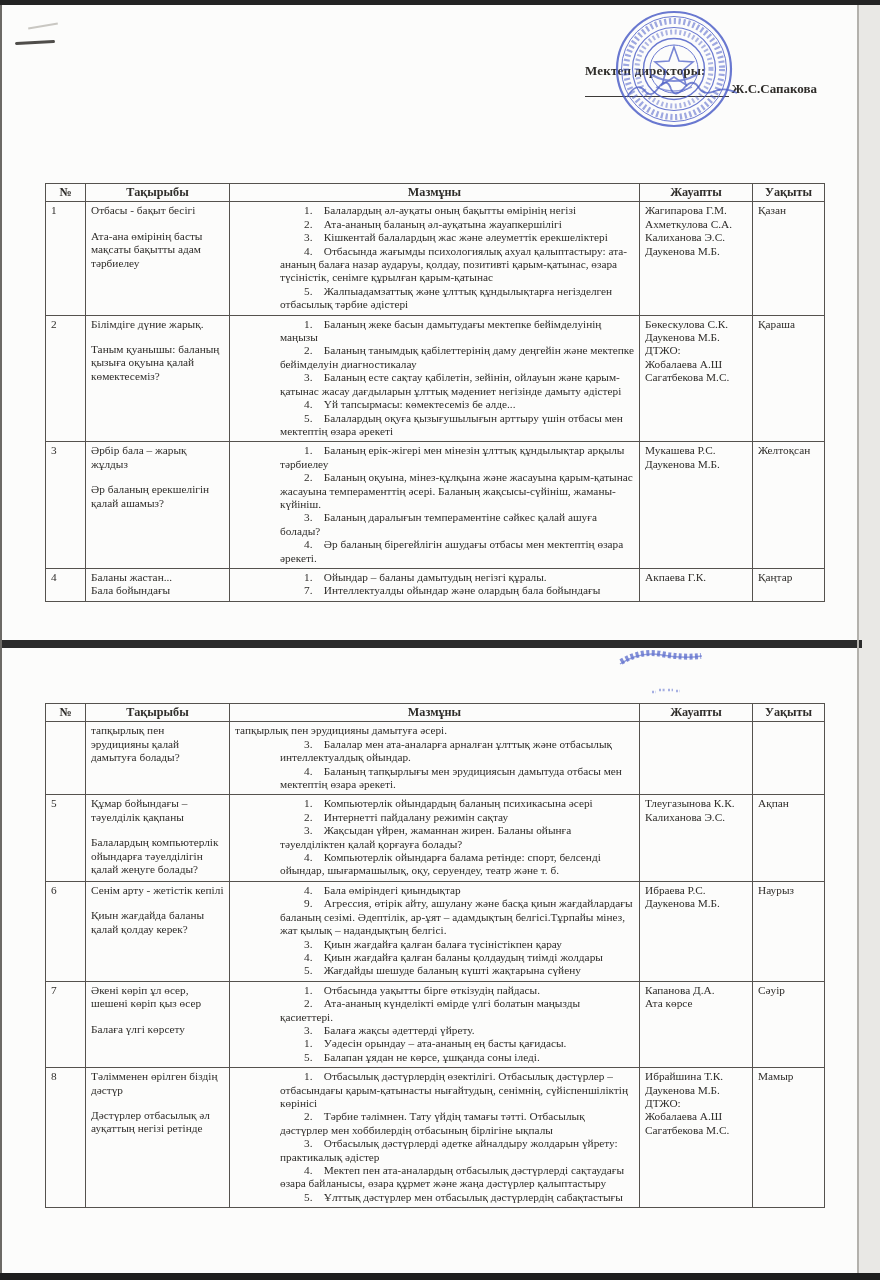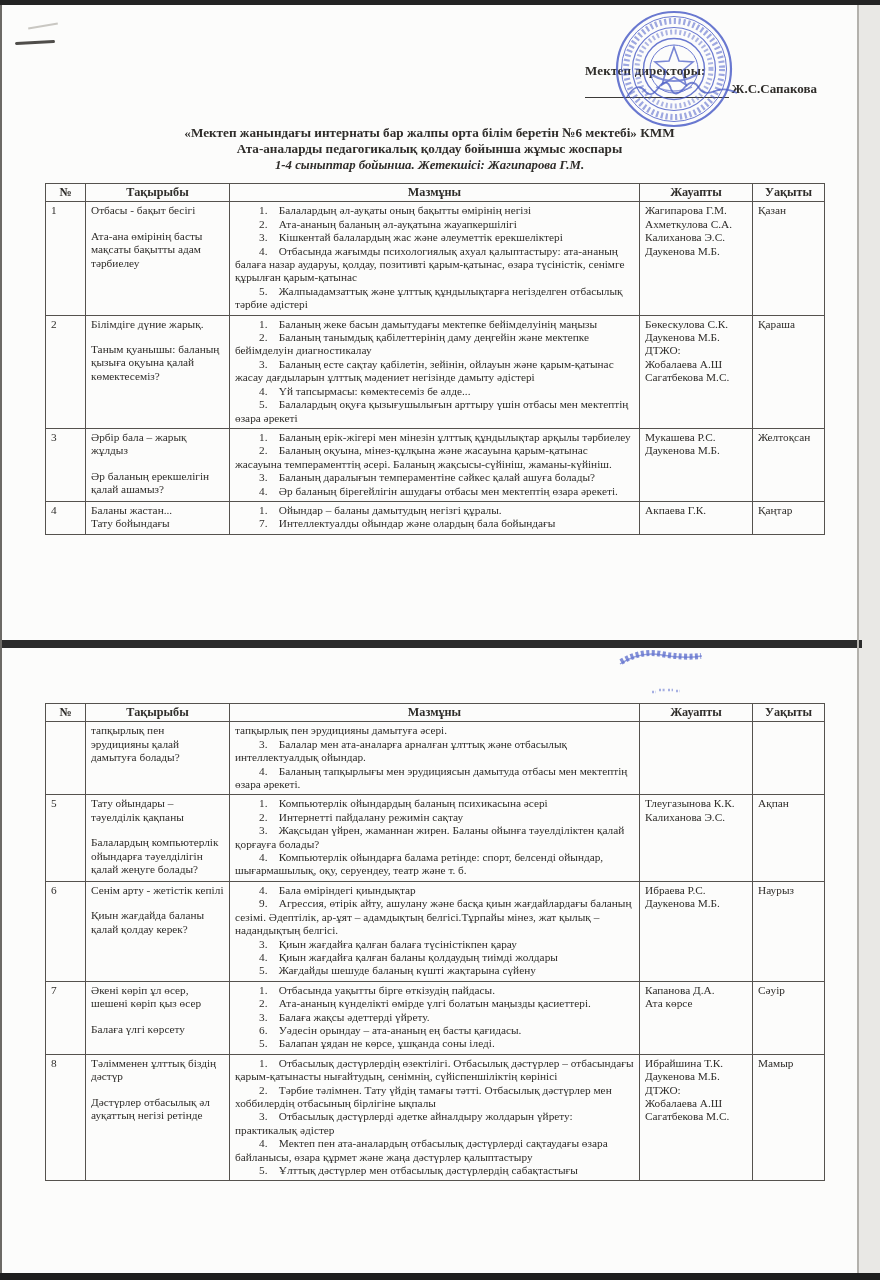--- a/index.html
+++ b/index.html
@@ -18,38 +18,38 @@
 
   .scratch1{position:absolute;left:13px;top:36px;width:40px;height:3px;background:#4f4d4a;transform:rotate(-3deg);border-radius:2px;}
   .scratch2{position:absolute;left:26px;top:20px;width:30px;height:2px;background:#c9c7c2;transform:rotate(-10deg);}
 
   .stamp{position:absolute;left:592px;top:0px;z-index:3;opacity:.82;pointer-events:none;}
   .stamp2{position:absolute;left:616px;top:0px;z-index:3;opacity:.85;pointer-events:none;}
   .stamp2b{position:absolute;left:648px;top:38px;z-index:3;opacity:.6;pointer-events:none;}
 
   .sig-block{position:absolute;left:583px;top:58px;width:232px;z-index:2;font-size:13px;font-weight:bold;}
   .sig-label{letter-spacing:.2px;}
-  .sig-row{display:flex;align-items:flex-end;margin-top:2px;font-family:Liberation Serif, serif;}
+  .sig-row{display:flex;align-items:flex-start;margin-top:2px;font-family:Liberation Serif, serif;}
   .sig-line{flex:1;border-bottom:1.6px solid #3c3a38;height:15px;margin-right:3px;}
   .sig-name{white-space:nowrap;padding-bottom:1px;}
   .sig-squiggle{position:absolute;left:38px;top:10px;z-index:2;pointer-events:none;opacity:.85;}
 
   .titles{position:absolute;left:0;top:120px;width:100%;text-align:center;z-index:1;}
   .title-l1{font-size:13.2px;font-weight:bold;line-height:16px;}
   .title-l2{font-size:13.2px;font-weight:bold;line-height:16px;}
   .title-l3{font-size:12.8px;font-weight:bold;font-style:italic;line-height:16px;}
 
   .plan-table{position:absolute;left:43px;border-collapse:collapse;table-layout:fixed;width:779px;
               font-size:11.3px;line-height:13.4px;}
   .t1{top:178px;}
   .t2{top:55px;}
   .plan-table th{border:1px solid #55524e;font-size:12.2px;font-weight:bold;padding:2px 3px;text-align:center;background:#fcfcfb;}
   .plan-table td{border:1px solid #55524e;vertical-align:top;padding:2px 5px 3px 5px;background:#fcfcfb;}
   .td-num{text-align:left;padding-left:7px;}
-  .ci{text-indent:24px;}
+  .ci{text-indent:24px;margin-left:45px;}
   .gap{height:12px;}
 </style>
 </head>
 <body>
 
 <div class="screen">
 
   <div class="page page1">
     <div class="scratch2"></div>
     <div class="scratch1"></div>
@@ -73,25 +73,20 @@
       <div class="sig-label">Мектеп директоры:</div>
       <svg class="sig-squiggle" width="120" height="30" viewBox="0 0 120 30">
         <path d="M4 24 q10 -16 18 -6 q6 8 14 -4 q8 -10 12 2 q4 10 14 -2 q8 -9 14 1 q5 8 16 3 q10 -4 22 2" fill="none" stroke="#4f61c4" stroke-width="1.8" opacity="0.9"></path>
       </svg>
       <div class="sig-row">
         <div class="sig-line"></div>
         <div class="sig-name">Ж.С.Сапакова</div>
       </div>
     </div>
 
-    <div class="titles">
-      <div class="title-l1">«Мектеп жанындағы интернаты бар жалпы орта білім беретін №6 мектебі» КММ</div>
-      <div class="title-l2">Ата-аналарды педагогикалық қолдау бойынша жұмыс жоспары</div>
-      <div class="title-l3">1-4 сыныптар бойынша. Жетекшісі: Жагипарова Г.М.</div>
-    </div>
 
     <table class="plan-table t1" id="table1">
         <colgroup>
           <col style="width: 40px;">
           <col style="width: 144px;">
           <col style="width: 410px;">
           <col style="width: 113px;">
           <col style="width: 72px;">
         </colgroup>
         <thead>
@@ -165,21 +160,21 @@
             <td>
               <div>Мукашева Р.С.</div>
               <div>Даукенова М.Б.</div>
             </td>
             <td>Желтоқсан</td>
           </tr>
           <tr>
             <td class="td-num">4</td>
             <td>
               <div>Баланы жастан...</div>
-              <div>Тату бойындағы</div>
+              <div>Бала бойындағы</div>
             </td>
             <td>
               <div class="ci">1. Ойындар – баланы дамытудың негізгі құралы.</div>
               <div class="ci">7. Интеллектуалды ойындар және олардың бала бойындағы</div>
             </td>
             <td>
               <div>Акпаева Г.К.</div>
             </td>
             <td>Қаңтар</td>
           </tr>
@@ -225,21 +220,21 @@
               <div>тапқырлық пен эрудицияны дамытуға әсері.</div>
               <div class="ci">3. Балалар мен ата-аналарға арналған ұлттық және отбасылық интеллектуалдық ойындар.</div>
               <div class="ci">4. Баланың тапқырлығы мен эрудициясын дамытуда отбасы мен мектептің өзара әрекеті.</div>
             </td>
             <td></td>
             <td></td>
           </tr>
           <tr>
             <td class="td-num">5</td>
             <td>
-              <div>Тату ойындары – тәуелділік қақпаны</div>
+              <div>Құмар бойындағы – тәуелділік қақпаны</div>
               <div class="gap"></div>
               <div>Балалардың компьютерлік ойындарға тәуелділігін қалай жеңуге болады?</div>
             </td>
             <td>
               <div class="ci">1. Компьютерлік ойындардың баланың психикасына әсері</div>
               <div class="ci">2. Интернетті пайдалану режимін сақтау</div>
               <div class="ci">3. Жақсыдан үйрен, жаманнан жирен. Баланы ойынға тәуелділіктен қалай қорғауға болады?</div>
               <div class="ci">4. Компьютерлік ойындарға балама ретінде: спорт, белсенді ойындар, шығармашылық, оқу, серуендеу, театр және т. б.</div>
             </td>
             <td>
@@ -272,33 +267,33 @@
             <td class="td-num">7</td>
             <td>
               <div>Әкені көріп ұл өсер, шешені көріп қыз өсер</div>
               <div class="gap"></div>
               <div>Балаға үлгі көрсету</div>
             </td>
             <td>
               <div class="ci">1. Отбасында уақытты бірге өткізудің пайдасы.</div>
               <div class="ci">2. Ата-ананың күнделікті өмірде үлгі болатын маңызды қасиеттері.</div>
               <div class="ci">3. Балаға жақсы әдеттерді үйрету.</div>
-              <div class="ci">6. Уәдесін орындау – ата-ананың ең басты қағидасы.</div>
+              <div class="ci">1. Уәдесін орындау – ата-ананың ең басты қағидасы.</div>
               <div class="ci">5. Балапан ұядан не көрсе, ұшқанда соны іледі.</div>
             </td>
             <td>
               <div>Капанова Д.А.</div>
               <div>Ата көрсе</div>
             </td>
             <td>Сәуір</td>
           </tr>
           <tr>
             <td class="td-num">8</td>
             <td>
-              <div>Тәлімменен ұлттық біздің дәстүр</div>
+              <div>Тәлімменен өрілген біздің дәстүр</div>
               <div class="gap"></div>
               <div>Дәстүрлер отбасылық әл ауқаттың негізі ретінде</div>
             </td>
             <td>
               <div class="ci">1. Отбасылық дәстүрлердің өзектілігі. Отбасылық дәстүрлер – отбасындағы қарым-қатынасты нығайтудың, сенімнің, сүйіспеншіліктің көрінісі</div>
               <div class="ci">2. Тәрбие тәлімнен. Тату үйдің тамағы тәтті. Отбасылық дәстүрлер мен хоббилердің отбасының бірлігіне ықпалы</div>
               <div class="ci">3. Отбасылық дәстүрлерді әдетке айналдыру жолдарын үйрету: практикалық әдістер</div>
               <div class="ci">4. Мектеп пен ата-аналардың отбасылық дәстүрлерді сақтаудағы өзара байланысы, өзара құрмет және жаңа дәстүрлер қалыптастыру</div>
               <div class="ci">5. Ұлттық дәстүрлер мен отбасылық дәстүрлердің сабақтастығы</div>
             </td>

